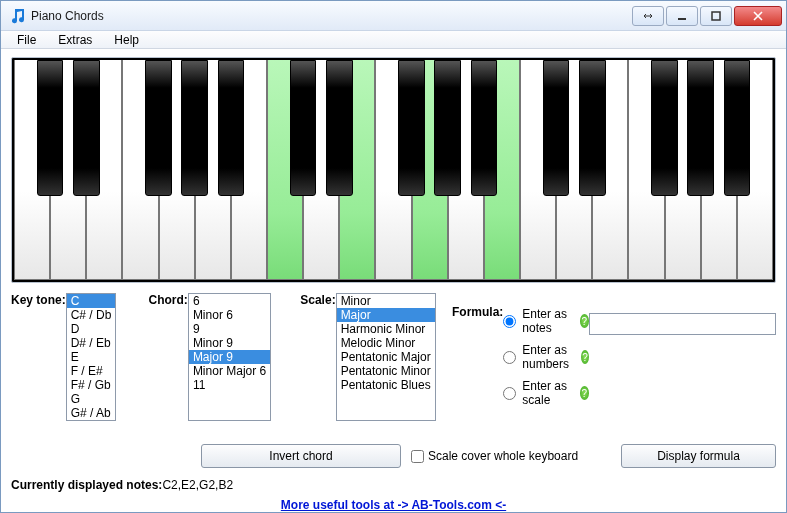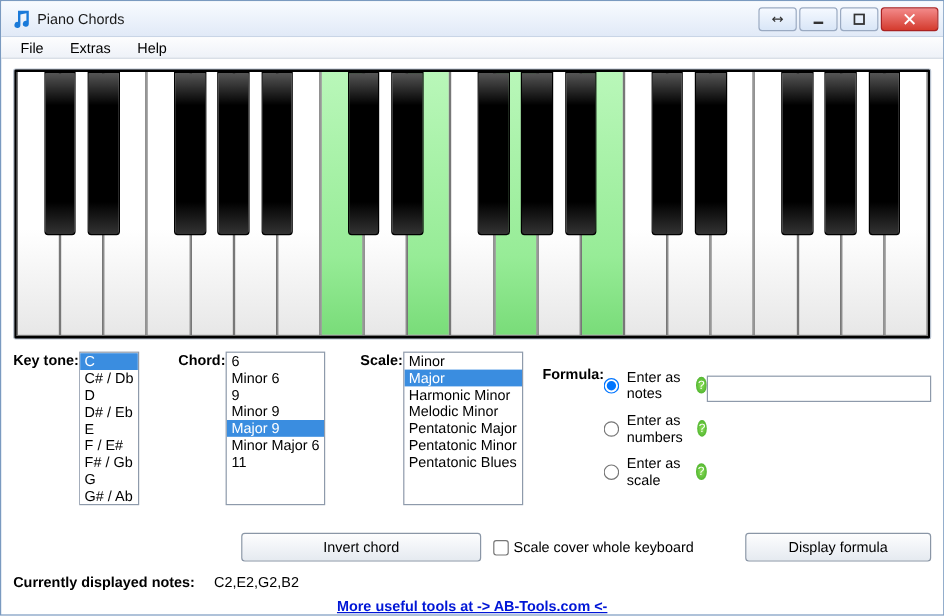--- a/index.html
+++ b/index.html
@@ -35,21 +35,21 @@
 .btn { height:24px; border:1px solid #8a96a6; border-radius:3px; background:linear-gradient(#fdfdfe,#e5eaf0); cursor:pointer; font-size:12px; display:flex; align-items:center; justify-content:center; }
 .row2 { display:flex; gap:10px; margin-top:23px; align-items:center; }
 .row2 .spacer-kt { width:180px; }
 .row2 .invert { width:200px; }
 .row2 .scaleck { width:200px; display:flex; align-items:center; gap:4px; }
 .row2 .disp { flex:1; }
 .formula-opts { display:flex; flex-direction:column; gap:8px; padding-top:2px; }
 .fopt { display:flex; align-items:center; gap:6px; }
 .fopt .help { margin-left:auto; width:14px; height:14px; border-radius:50%; background:radial-gradient(#8ee05a,#3aa51f); color:#fff; font-size:10px; display:flex; align-items:center; justify-content:center; cursor:pointer; }
 .formula-input { margin-top:8px; height:22px; border:1px solid #8e9aab; background:#fff; padding:0 4px; }
-.notes-row { display:flex; align-items:flex-start; gap:16px; margin-top:10px; }
+.notes-row { display:flex; align-items:flex-start; margin-top:10px; }
 .notes-row .lbl2 { font-weight:bold; }
 .footer-link { text-align:center; margin-top:6px; }
 .footer-link a { color:#0016d6; font-weight:bold; text-decoration:underline; font-size:12px; cursor:pointer; }
 input[type=checkbox], input[type=radio] { cursor:pointer; }
 </style>
 </head>
 <body>
 
 <div class="titlebar">
   <span class="icon">

